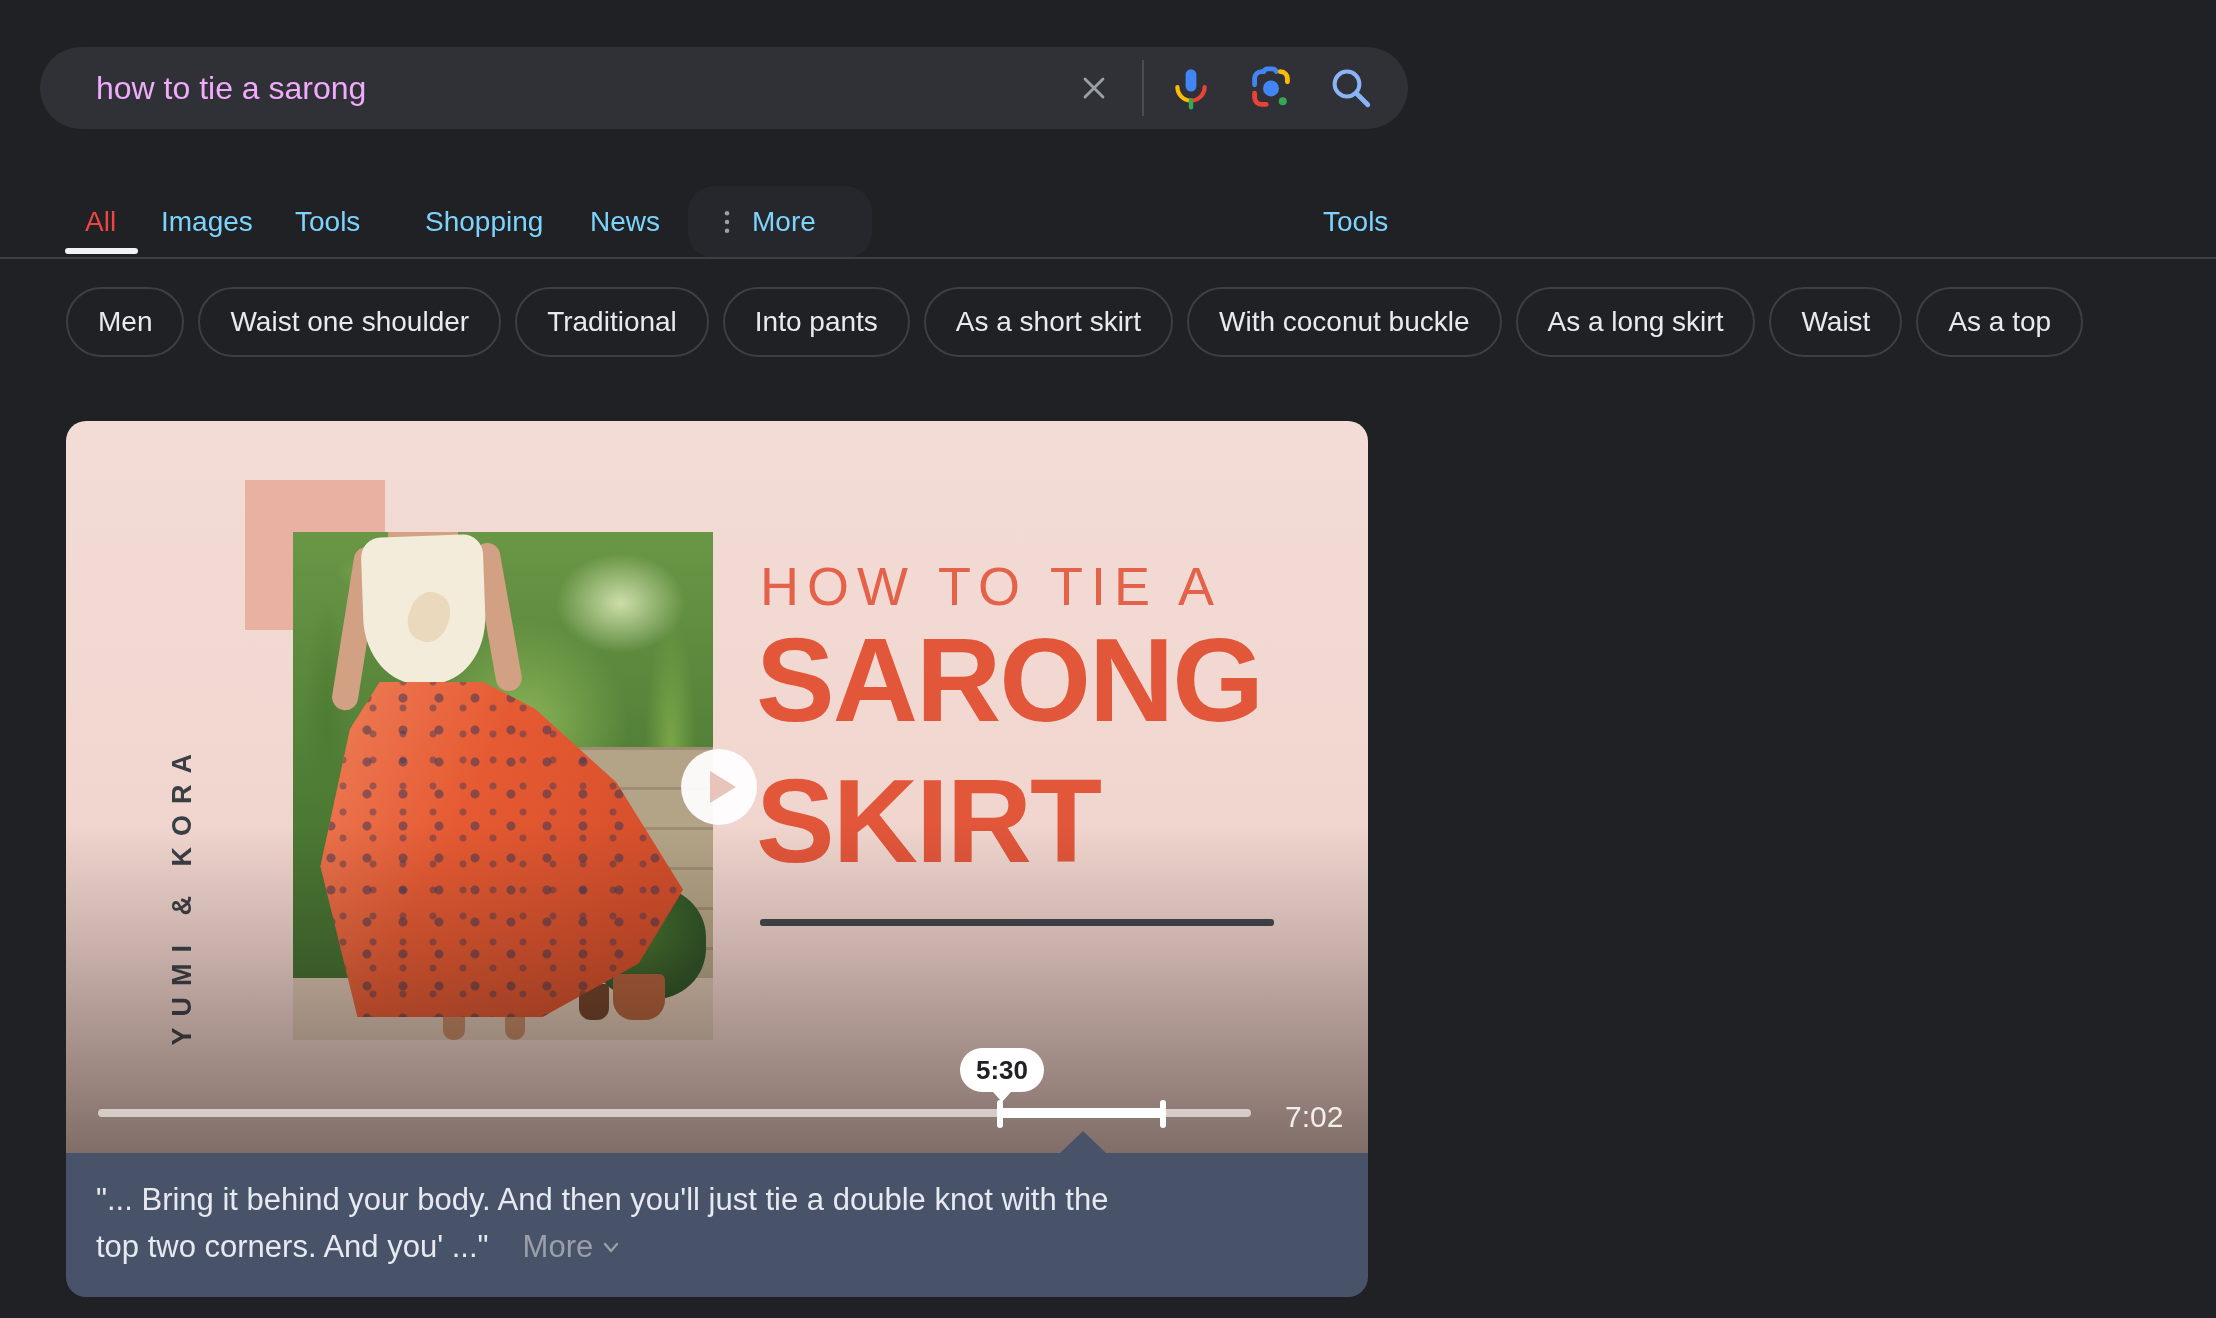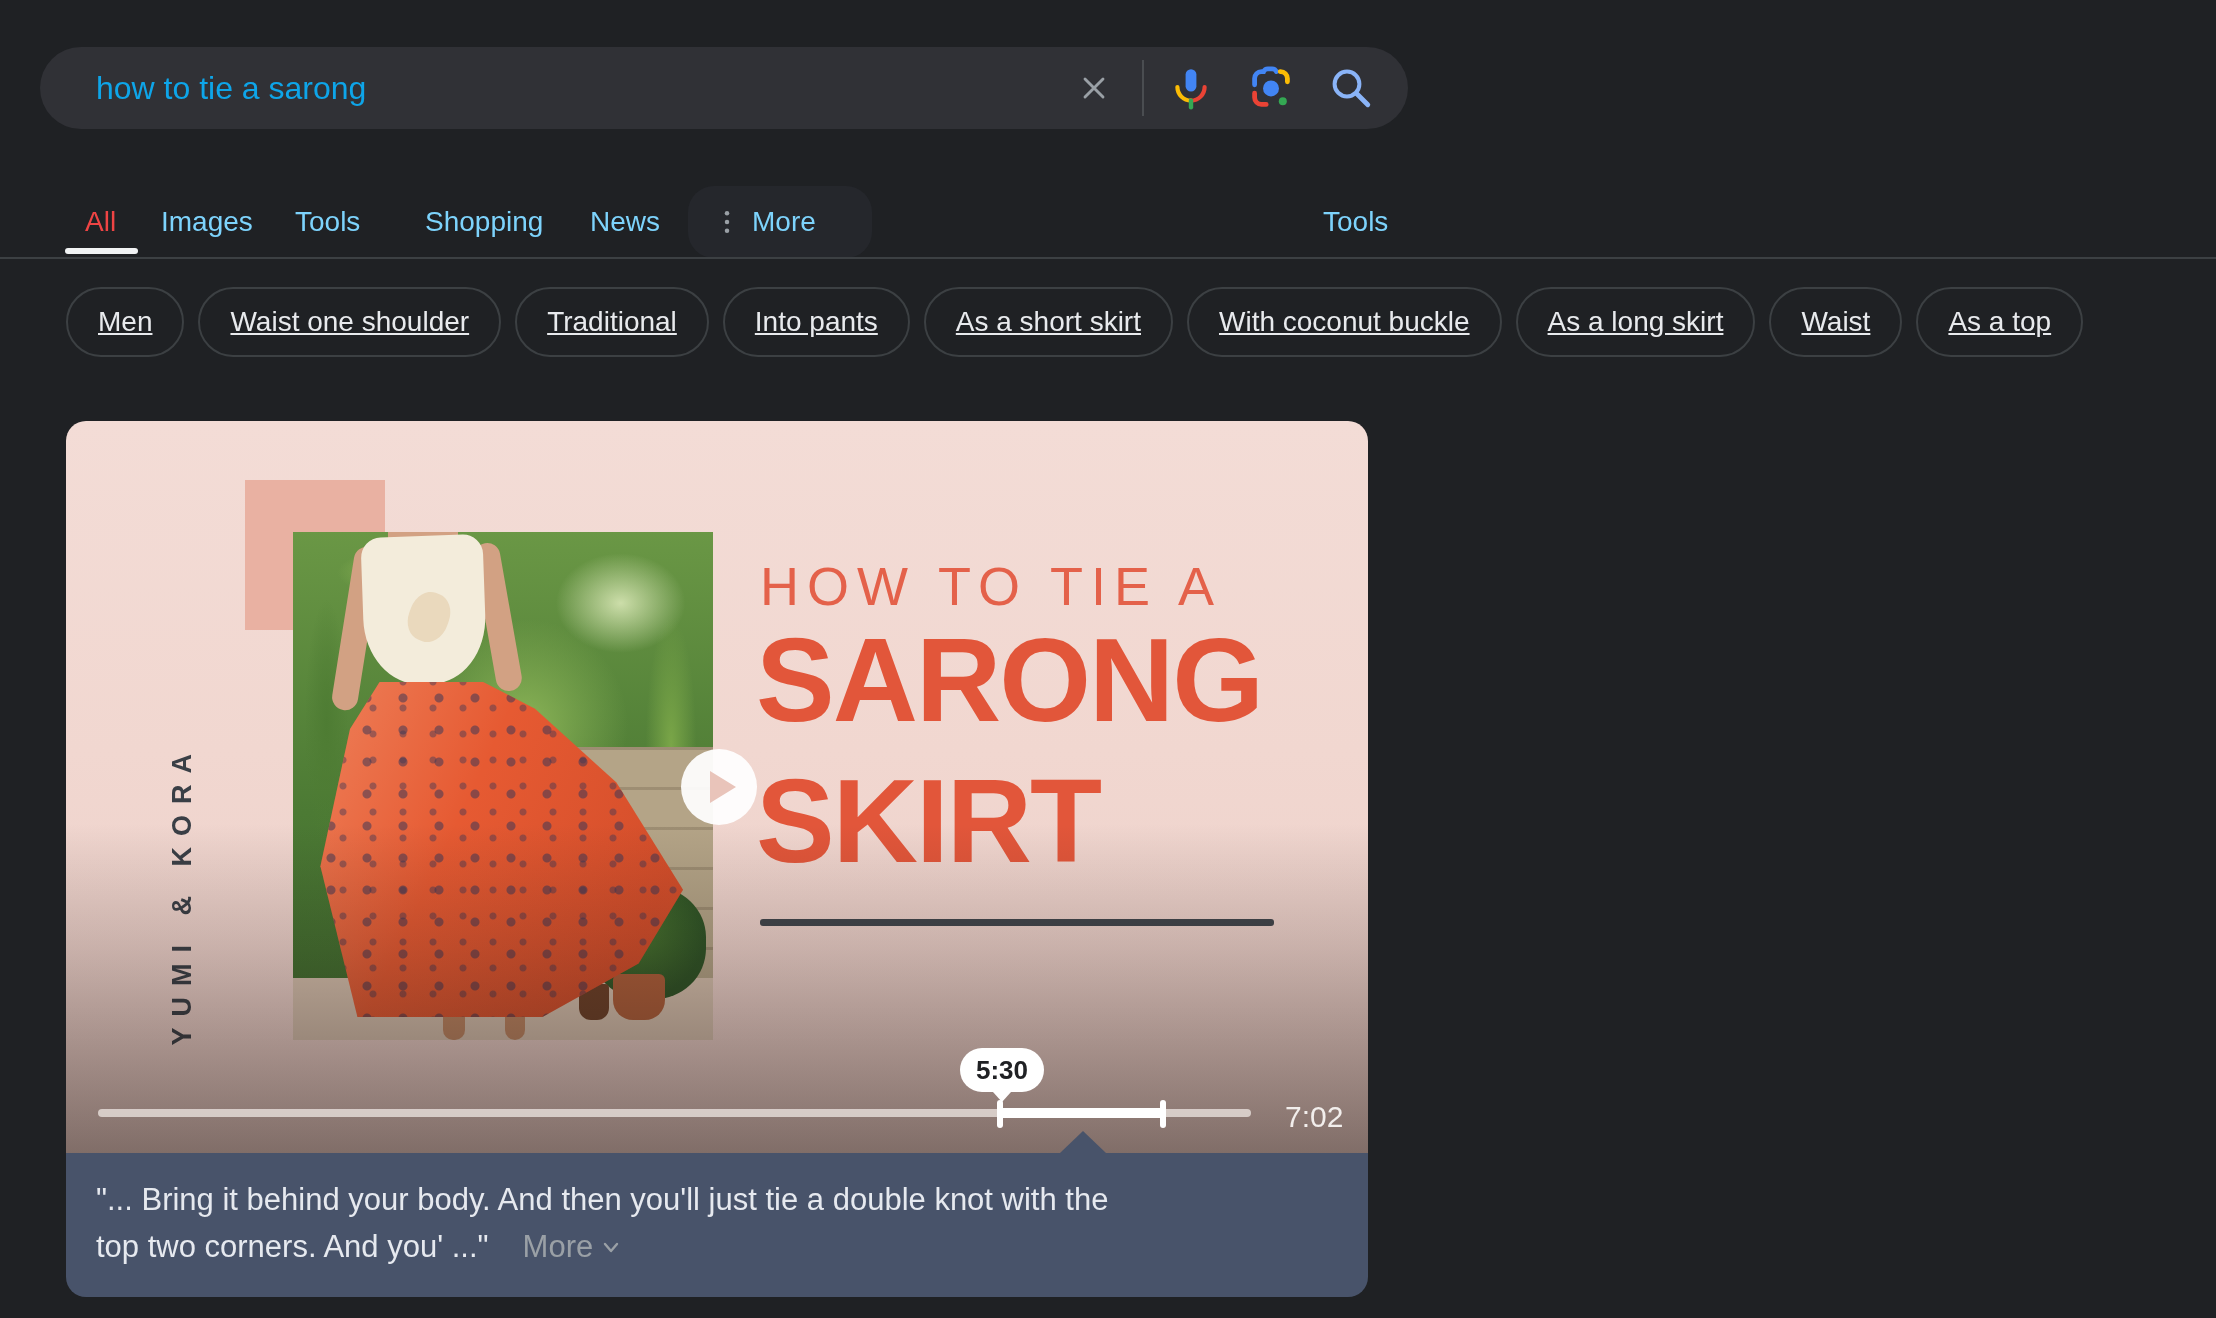--- a/index.html
+++ b/index.html
@@ -2,41 +2,41 @@
 <html><head>
 <meta charset="utf-8">
 <style>
   html,body{margin:0;padding:0;background:#202124;}
   #root{position:relative;width:2216px;height:1318px;background:#1f2124;overflow:hidden;
         font-family:"Liberation Sans", sans-serif;}
 
   
   .searchbar{position:absolute;left:40px;top:47px;width:1368px;height:82px;border-radius:41px;
              background:#303136;}
-  .query{position:absolute;left:56px;top:0;height:96px;line-height:82px;font-size:32px;color:#0ea5e9;}
+  .query{position:absolute;left:56px;top:0;height:96px;line-height:82px;font-size:32px;color:#f0abfc;}
   .sb-ico{position:absolute;top:50%;transform:translateY(-50%);cursor:pointer;display:flex;align-items:center;justify-content:center;}
   .clear{left:1032px;width:44px;height:44px;}
   .divider{position:absolute;left:1102px;top:13px;width:2px;height:56px;background:#4a4d51;}
   .mic{left:1127px;width:48px;height:48px;}
   .lens{left:1207px;width:48px;height:48px;}
   .mag{left:1287px;width:48px;height:48px;}
 
   
   .tabs{position:absolute;left:0;top:186px;width:2216px;height:72px;}
   .tab{position:absolute;top:0;height:72px;line-height:72px;font-size:28px;color:#7dd3fc;cursor:pointer;white-space:nowrap;}
   .tab.active{color:#ef4444;}
   .more-bg{position:absolute;left:688px;top:0px;width:184px;height:72px;border-radius:26px;background:#25272c;}
   .more-tab{display:flex;align-items:center;gap:10px;}
   .all-underline{position:absolute;left:65px;top:62px;width:73px;height:6px;border-radius:3px;background:#f1f3f4;}
   .tabs-sep{position:absolute;left:0;top:257px;width:2216px;height:2px;background:#3c4043;}
 
   
   .chips{position:absolute;left:66px;top:287px;display:flex;gap:14px;}
   .chip{height:66px;line-height:66px;padding:0 30px;border:2px solid #3c4043;border-radius:35px;
-        font-size:28px;color:#e8eaed;white-space:nowrap;cursor:pointer;background:transparent;text-decoration:underline;}
+        font-size:28px;color:#e8eaed;white-space:nowrap;cursor:pointer;background:transparent;}
 
   
   .card{position:absolute;left:66px;top:421px;width:1302px;height:876px;border-radius:20px;overflow:hidden;cursor:pointer;}
   .thumb{position:absolute;left:0;top:0;width:1302px;height:732px;
          background:linear-gradient(180deg,#f3dcd6 0%,#f1d7d0 45%,#eccfc8 100%);}
   .sq-salmon{position:absolute;left:179px;top:59px;width:140px;height:150px;background:#e9b1a2;}
 
   
   .photo{position:absolute;left:227px;top:111px;width:420px;height:508px;overflow:hidden;}
   .foliage{position:absolute;inset:0;background:

